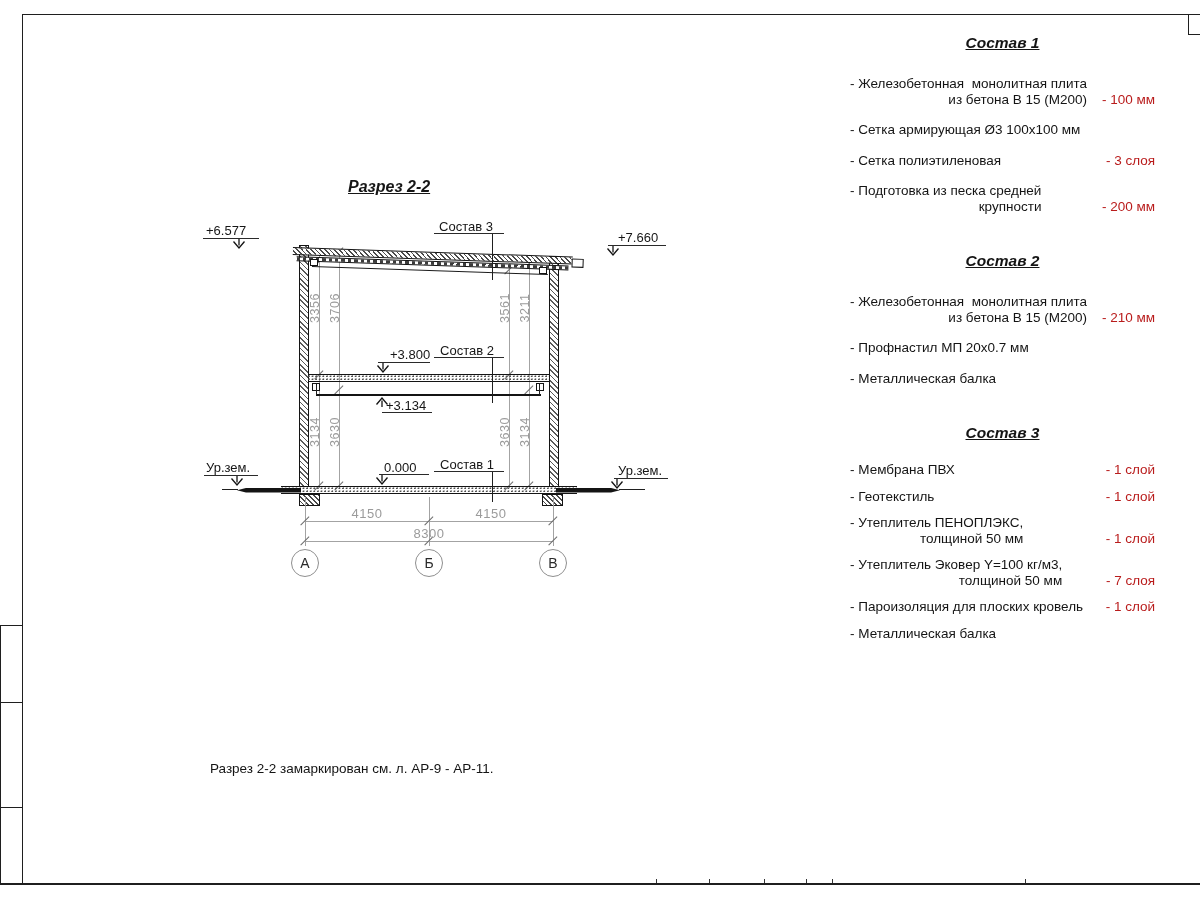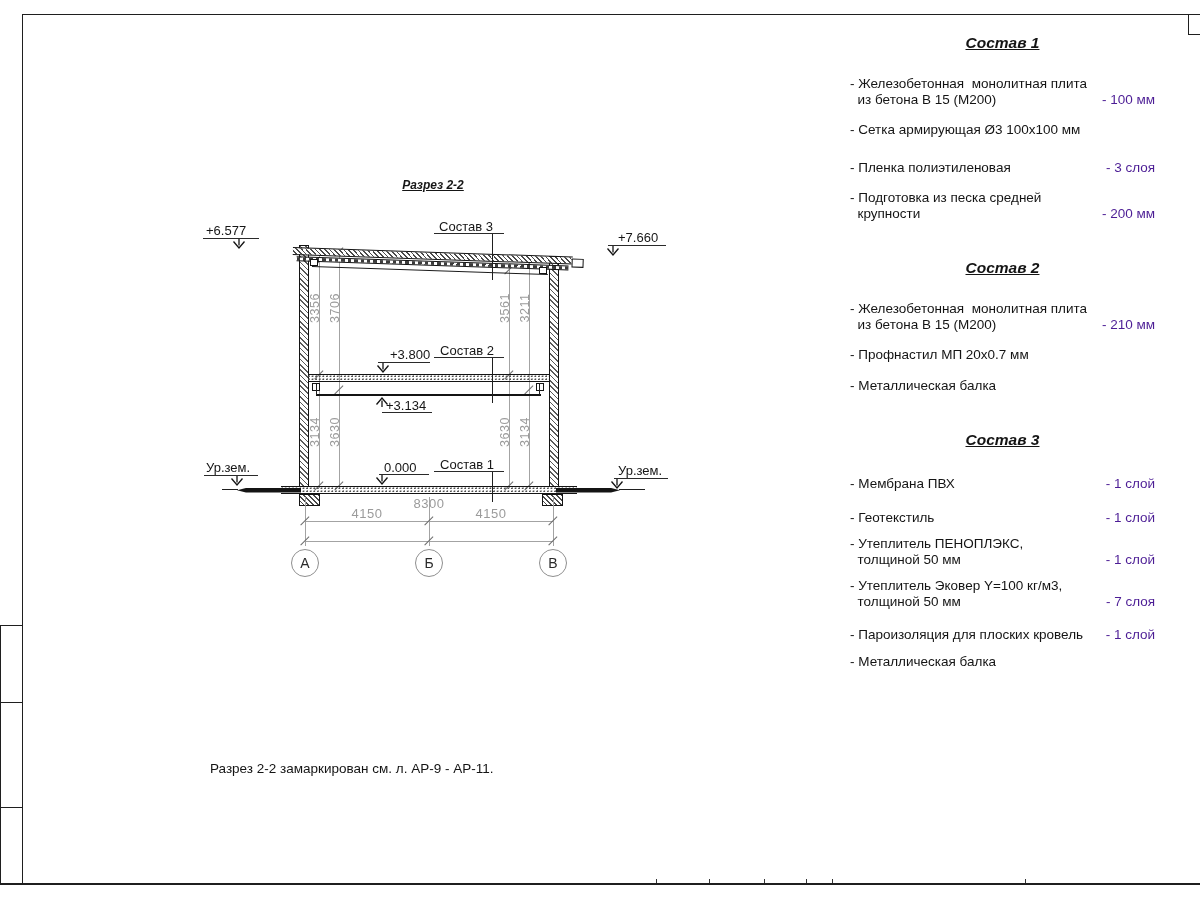--- a/index.html
+++ b/index.html
@@ -43,35 +43,35 @@
            transform:translate(-50%,-50%) rotate(-90deg); letter-spacing:.5px; }
   .htext { position:absolute; color:#9b9b9b; font-size:13px; white-space:nowrap;
            transform:translate(-50%,-50%); letter-spacing:.5px; }
   .axis-circle {
     position:absolute; width:28px; height:28px; border-radius:50%;
     border:1.1px solid #8f8f8f; background:#fff; box-sizing:border-box;
     display:flex; align-items:center; justify-content:center;
     font-size:14px; color:#2a2a2a;
   }
   .sec-title {
-    position:absolute; font-size:12px; font-style:italic; font-weight:600;
-    text-decoration:underline; color:#161616; text-align:center;
+    position:absolute; font-size:16px; font-style:italic; font-weight:600;
+    text-decoration:underline; color:#161616; text-align:left;
   }
   
   .specs { position:absolute; left:850px; top:34px; width:305px; }
   .spec-title {
     text-align:center; font-size:15.5px; font-style:italic; font-weight:600;
     text-decoration:underline; color:#141414; margin-bottom:24px;
   }
   .spec-group + .spec-group { margin-top:38px; }
-  .spec-item { display:flex; justify-content:space-between; align-items:flex-end; margin-bottom:15px; }
+  .spec-item { display:flex; justify-content:space-between; align-items:flex-end; margin-bottom:15px;text-align:right; }
   .g3 .spec-item { margin-bottom:11px; }
   .g3 .spec-title { margin-bottom:20px; }
   .spec-name { white-space:pre-wrap; font-size:13.5px; line-height:15.5px; color:#141414; }
-  .spec-val { white-space:nowrap; font-size:13.5px; line-height:15.5px; color:#4c1d95; margin-left:6px;margin-top:7px; }
+  .spec-val { white-space:nowrap; font-size:13.5px; line-height:15.5px; color:#b91c1c; margin-left:6px; }
   .note { position:absolute; left:210px; top:761px; font-size:13.5px; color:#141414; }
   .stub { position:absolute; width:1.2px; height:4px; background:#333; }
   svg.lvl { position:absolute; }
 </style>
 </head>
 <body>
 
 <div class="hline" style="left:22px;top:14px;width:1178px;"></div>
 <div class="vline" style="left:22px;top:14px;height:870px;"></div>
 <div class="hline" style="left:0px;top:883px;width:1200px;height:1.8px;"></div>
@@ -211,21 +211,21 @@
   <div class="tick" style="left:305px;top:521px;"></div>
   <div class="tick" style="left:429px;top:521px;"></div>
   <div class="tick" style="left:553px;top:521px;"></div>
   <span class="htext" style="left:367px;top:513px;">4150</span>
   <span class="htext" style="left:491px;top:513px;">4150</span>
 
   <div class="gh" style="left:305px;top:541px;width:249px;"></div>
   <div class="tick" style="left:305px;top:541px;"></div>
   <div class="tick" style="left:429px;top:541px;"></div>
   <div class="tick" style="left:553px;top:541px;"></div>
-  <span class="htext" style="left:429px;top:503px;">8300</span>
+  <span class="htext" style="left:429px;top:533px;">8300</span>
 
   <div class="axis-circle" style="left:291px;top:549px;">
     <span>А</span>
   </div>
   <div class="axis-circle" style="left:415px;top:549px;">
     <span>Б</span>
   </div>
   <div class="axis-circle" style="left:539px;top:549px;">
     <span>В</span>
   </div>
@@ -238,21 +238,21 @@
     <div class="spec-item">
       <span class="spec-name">- Железобетонная  монолитная плита
   из бетона В 15 (М200)</span>
       <span class="spec-val">- 100 мм</span>
     </div>
     <div class="spec-item">
       <span class="spec-name">- Сетка армирующая Ø3 100х100 мм</span>
       <span class="spec-val"></span>
     </div>
     <div class="spec-item">
-      <span class="spec-name">- Пленка полиэтиленовая</span>
+      <span class="spec-name">- Сетка полиэтиленовая</span>
       <span class="spec-val">-  3 слоя</span>
     </div>
     <div class="spec-item">
       <span class="spec-name">- Подготовка из песка средней
   крупности</span>
       <span class="spec-val">- 200 мм</span>
     </div>
   </div>
 
   <div class="spec-group g2">

